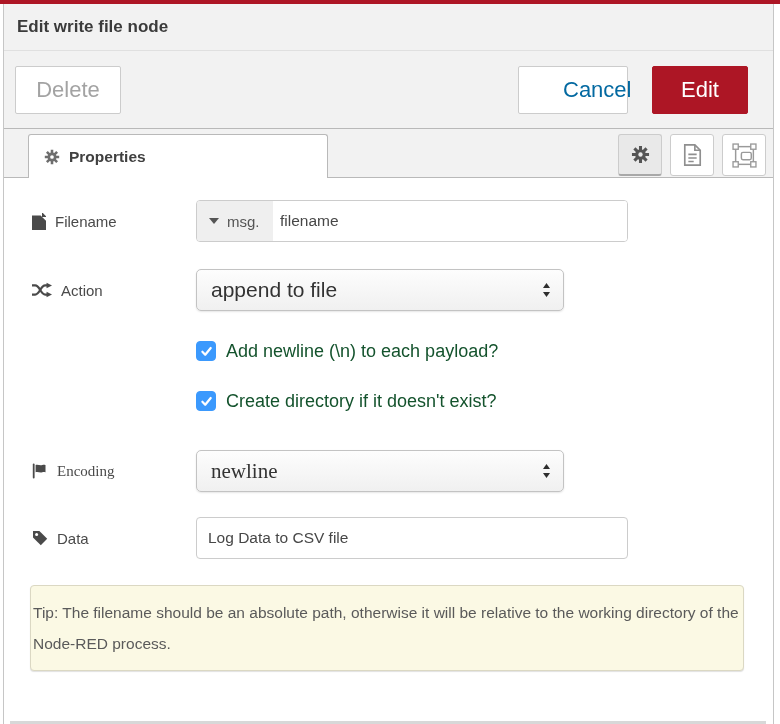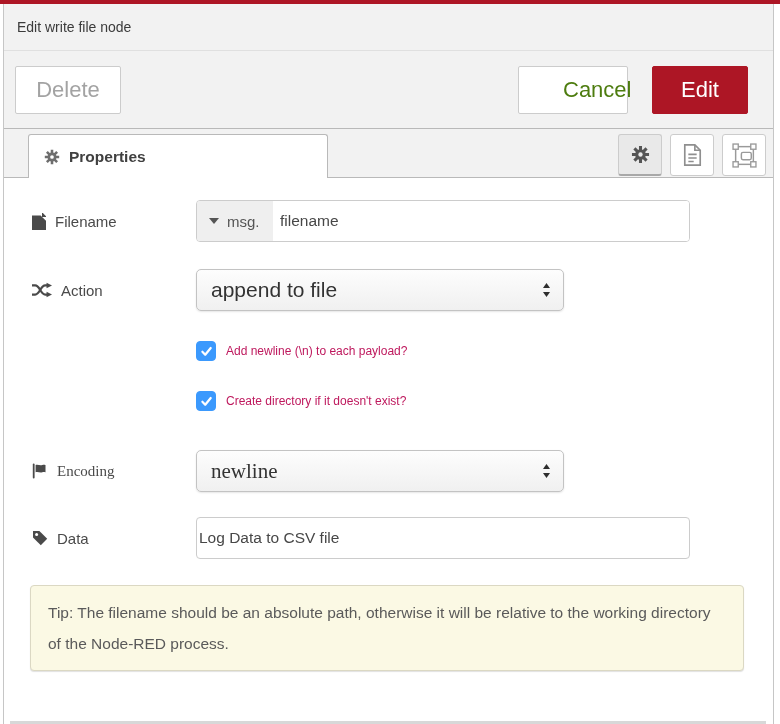--- a/index.html
+++ b/index.html
@@ -16,32 +16,32 @@
   .dialog {
     position: absolute; top:4px; left:3px; width:771px; height:720px;
     border-left:1px solid #c6c6c6; border-right:1px solid #c6c6c6;
     background:#fff;
   }
   
   .dialog-header {
     height:47px; background:#f2f2f2; border-bottom:1px solid #e0e0e0;
     display:flex; align-items:center; padding-left:13px;
   }
-  .dialog-title { font-size:14px; font-weight:normal; color:#3b3b3b; }
+  .dialog-title { font-size:17px; font-weight:bold; color:#3b3b3b; }
   
   .button-bar {
     height:78px; background:#f2f2f2; border-bottom:1px solid #b9b9b9;
     display:flex; align-items:center; padding:0 25px 0 11px;
   }
   .btn {
     height:48px; border:1px solid #cccccc; background:#ffffff; border-radius:2px;
     font-family:"Liberation Sans", sans-serif; font-size:22px; cursor:pointer;
   }
   .btn-delete { width:106px; color:#a3a3a3; margin-right:auto; }
-  .btn-cancel { width:110px; color:#4d7c0f; margin-right:24px;padding-left:44px; }
+  .btn-cancel { width:110px; color:#0369a1; margin-right:24px;padding-left:44px; }
   .btn-done  { width:96px;  color:#ffffff; background:#ad1625; border-color:#ad1625; }
   
   .tab-bar { height:49px; background:#f2f2f2; border-bottom:1px solid #b9b9b9; position:relative; }
   .tab {
     position:absolute; left:5px; top:5px; bottom:-1px; width:300px; z-index:2;
     background:#ffffff; border:1px solid #b9b9b9; border-bottom:none;
     border-radius:3px 3px 0 0;
     display:flex; align-items:center; gap:9px; padding-left:15px; cursor:pointer;margin-left:19px;
   }
   .tab-label { font-size:15.5px; font-weight:bold; color:#404040; }
@@ -50,24 +50,24 @@
     width:44px; height:42px; border:1px solid #cccccc; background:#ffffff; border-radius:3px;
     display:flex; align-items:center; justify-content:center; cursor:pointer;
   }
   .icon-btn.active { background:#e9e9e9; border-bottom:2px solid #a8a8a8; }
   
   .form { background:#fff; padding-top:22px; }
   .form-row { display:flex; align-items:center; margin:0 25px 27px 28px; height:42px; }
   .form-row.row-action { margin-bottom:29px; }
   .row-label { width:164px; display:flex; align-items:center; gap:9px; font-size:15px; color:#4a4a4a; flex:none; }
   .text-input, .typed-input {
-    width:494px; height:42px; border:1px solid #cccccc; border-radius:4px; background:#fff;
+    width:432px; height:42px; border:1px solid #cccccc; border-radius:4px; background:#fff;
   }
   .text-input {
-    font-family:"Liberation Sans", sans-serif; font-size:15.5px; color:#474747; padding:0 2px; outline:none;
+    font-family:"Liberation Sans", sans-serif; font-size:15.5px; color:#474747; padding:0 11px; outline:none;
   }
   .typed-input { display:flex; align-items:stretch; overflow:hidden; }
   .ti-prefix {
     width:76px; flex:none; background:#efefef; border:none; cursor:pointer;
     display:flex; align-items:center; gap:8px; padding-left:12px;
     font-family:"Liberation Sans", sans-serif; font-size:15px; color:#555;
   }
   .caret-down { width:0; height:0; border-left:5px solid transparent; border-right:5px solid transparent; border-top:6px solid #555; }
   .ti-value { flex:1; border:none; outline:none; font-family:"Liberation Sans", sans-serif; font-size:15.5px; color:#474747; padding:0 7px; }
   .select {
@@ -81,26 +81,26 @@
   
   .checkbox-row { display:flex; align-items:center; gap:10px; margin:0 25px 28px 192px; height:22px; }
   .checkbox-row.row-mkdir { margin-bottom:38px; }
   .checkbox {
     width:20px; height:20px; border-radius:4px; border:1px solid #b5b5b5; background:#fff;
     display:flex; align-items:center; justify-content:center; cursor:pointer; flex:none;
   }
   .checkbox svg { visibility:hidden; }
   .checkbox[data-checked="true"] { background:#3b99fd; border-color:#3b99fd; }
   .checkbox[data-checked="true"] svg { visibility:visible; }
-  .checkbox-label { font-size:12px; color:#be185d; cursor:pointer; }
+  .checkbox-label { font-size:18px; color:#14532d; cursor:pointer; }
   .row-encoding { margin-bottom:25px;font-family:Liberation Serif, serif; }
   .row-name { margin-bottom:26px; }
   
   .form-tip {
-    margin:0 29px 0 26px; padding:11px 17px;
+    margin:0 29px 0 26px; padding:11px 2px;
     background:#fbf9e4; border:1px solid #dbd8c3; border-radius:4px;
     box-shadow:0 1px 1px rgba(0,0,0,0.12);
     font-size:15.5px; line-height:31px; color:#5a5a5a;
   }
   .icon { display:inline-flex; align-items:center; justify-content:center; flex:none; }
 </style>
 </head>
 <body>
 
 <div class="red-bar"></div>

